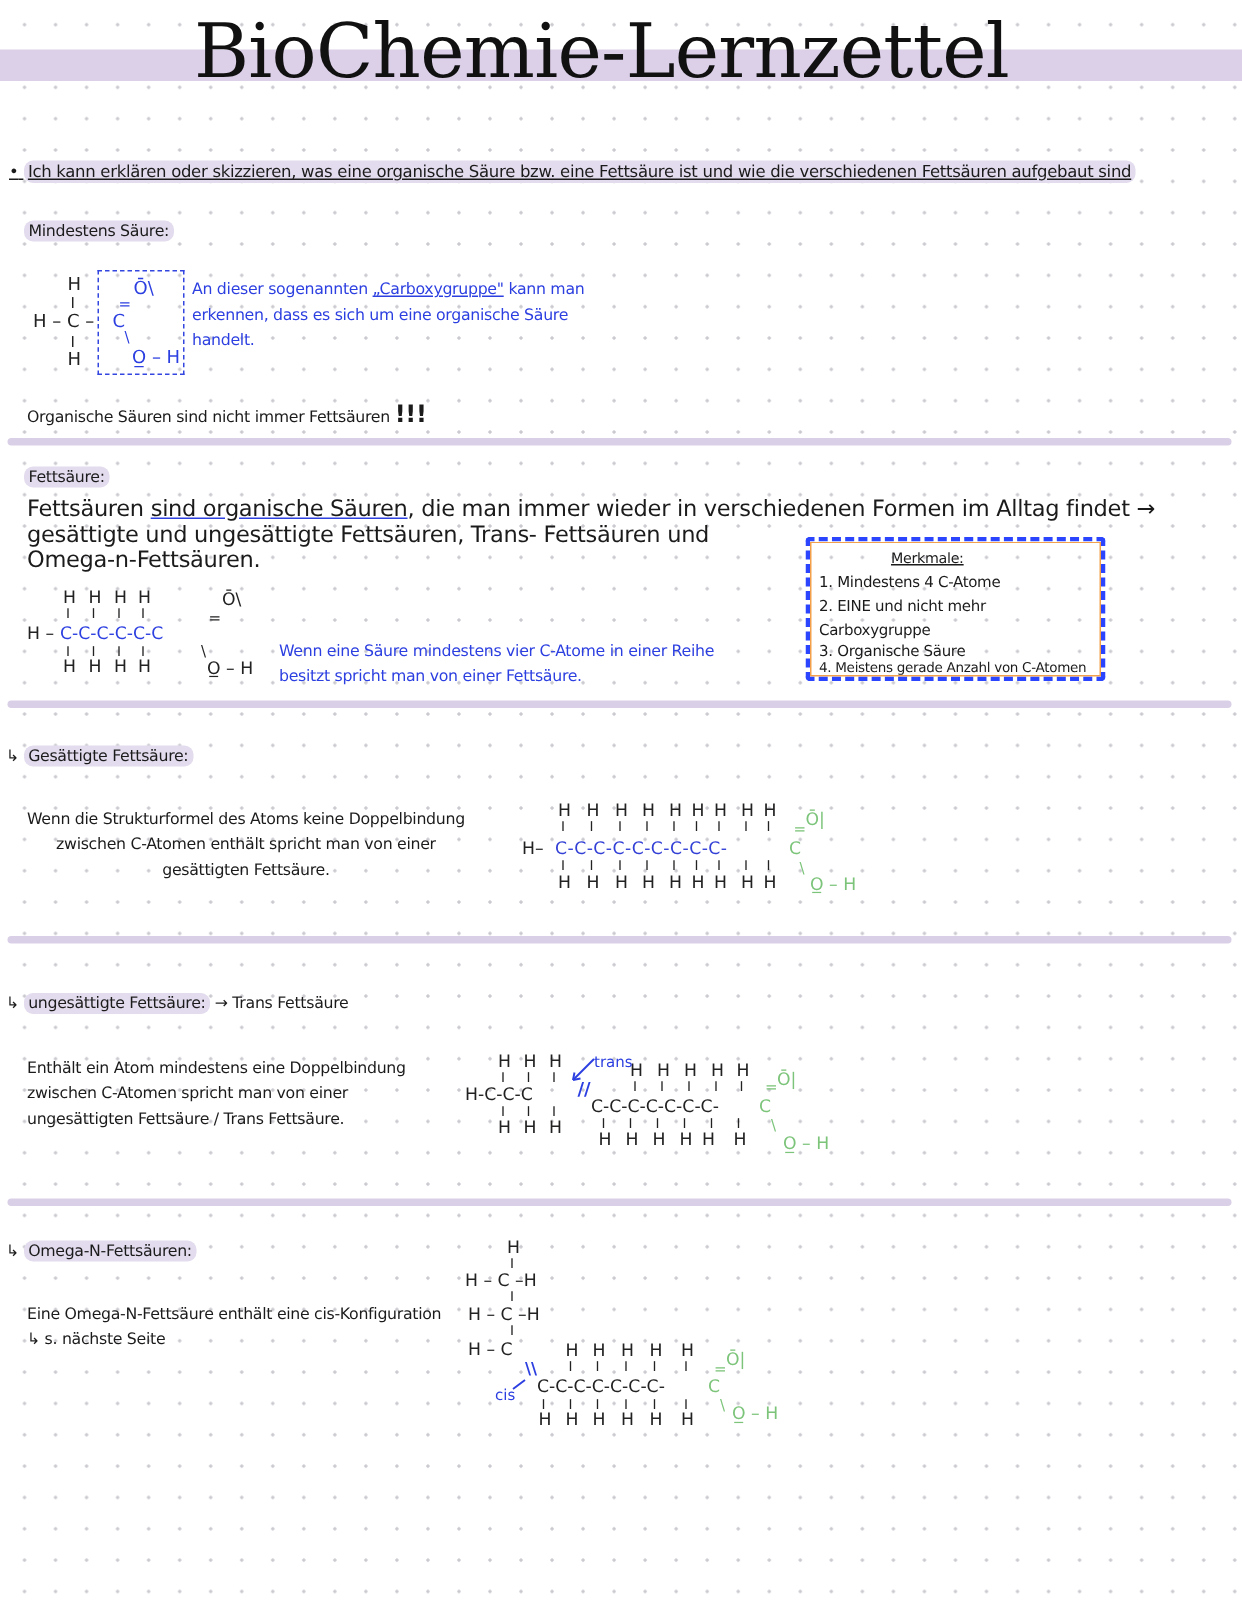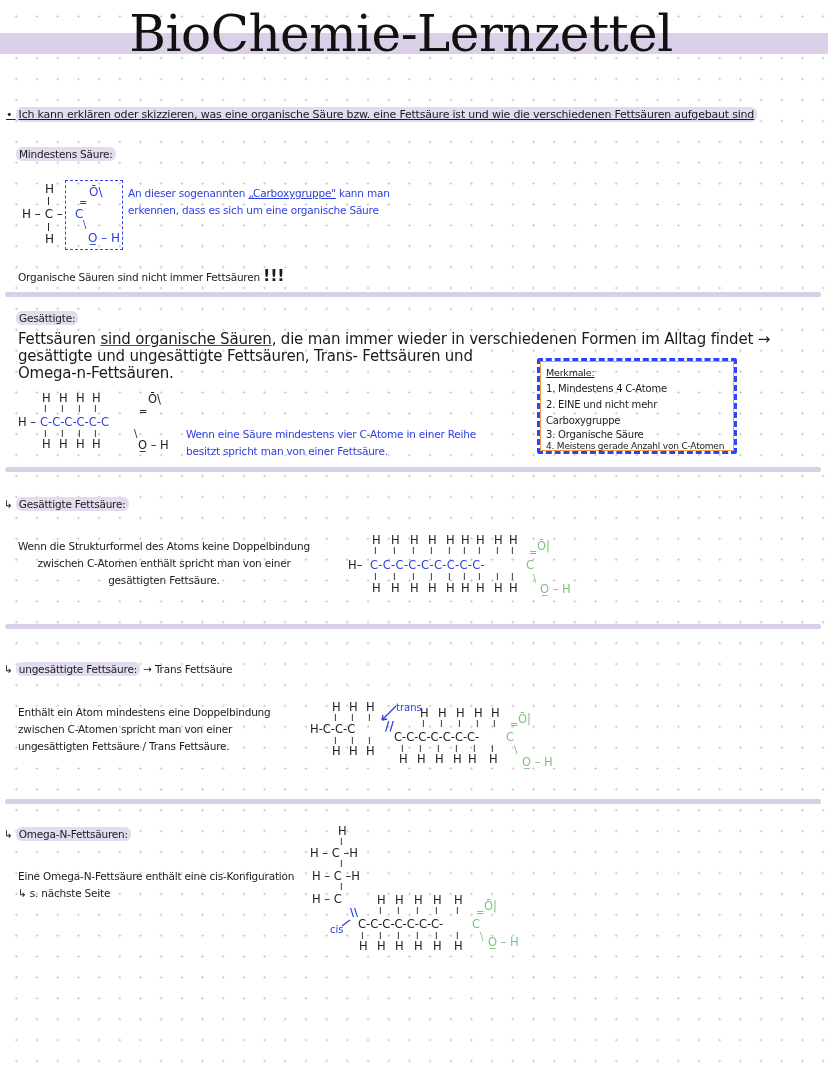--- a/index.html
+++ b/index.html
@@ -63,31 +63,32 @@
     <text x="71" y="20">Ō\</text>
     <text x="65" y="52" font-size="10">\</text>
     <text x="70" y="66">O̲ – H</text>
   </g>
 </svg>
 <div class="abs box-carb"></div>
 
 <div class="abs hand blue" style="left:128px; top:185px;">
   <div><span>An dieser sogenannten </span><span style="text-decoration:underline;">„Carboxygruppe"</span><span> kann man</span></div>
   <div>erkennen, dass es sich um eine organische Säure</div>
+  <div>handelt.</div>
 </div>
 
 <div class="abs hand" style="left:18px; top:267px;">
   <span>Organische Säuren sind nicht immer Fettsäuren</span>
   <span style="font-size:16px; font-weight:bold;">!!!</span>
 </div>
 
 <div class="abs divider" style="top:292px;"></div>
 
 <div class="abs hand" style="left:16px; top:310px;">
-  <span class="hl">Gesättigte:</span>
+  <span class="hl">Fettsäure:</span>
 </div>
 <div class="abs hand" style="left:18px; top:331px; width:805px; font-size:15px;">
   <div><span>Fettsäuren </span><span style="text-decoration:underline; text-decoration-color:#2c3fe0;">sind organische Säuren</span><span>, die man immer wieder in verschiedenen Formen im Alltag findet → gesättigte und ungesättigte Fettsäuren, Trans- Fettsäuren und</span></div>
   <div>Omega-n-Fettsäuren.</div>
 </div>
 
 <svg class="abs" style="left:16px; top:386px;" width="160" height="70">
   <g font-size="11.5" fill="#222">
     <text x="26" y="16">H</text>
       <text x="43" y="16">H</text>
@@ -113,21 +114,21 @@
   </g>
   <text x="24" y="40" font-size="11.5" fill="#2c3fe0">C-C-C-C-C-C</text>
 </svg>
 
 <div class="abs hand blue" style="left:186px; top:394px;margin-top:32px;">
   <div>Wenn eine Säure mindestens vier C-Atome in einer Reihe</div>
   <div>besitzt spricht man von einer Fettsäure.</div>
 </div>
 
 <div class="abs merk">
-  <div class="hand" style="text-decoration:underline; font-size:9.5px;">Merkmale:</div>
+  <div class="hand" style="text-decoration:underline; font-size:9.5px;margin-left:48px;">Merkmale:</div>
   <div class="hand">1. Mindestens 4 C-Atome</div>
   <div class="hand">2. EINE und nicht mehr Carboxygruppe</div>
   <div class="hand" style="line-height:11px;">3. Organische Säure</div>
   <div class="hand" style="line-height:12px; font-size:9px;">4. Meistens gerade Anzahl von C-Atomen</div>
 </div>
 
 <div class="abs divider" style="top:467px;"></div>
 
 <div class="abs hand" style="left:4px; top:496px;">
   <span>↳</span>

